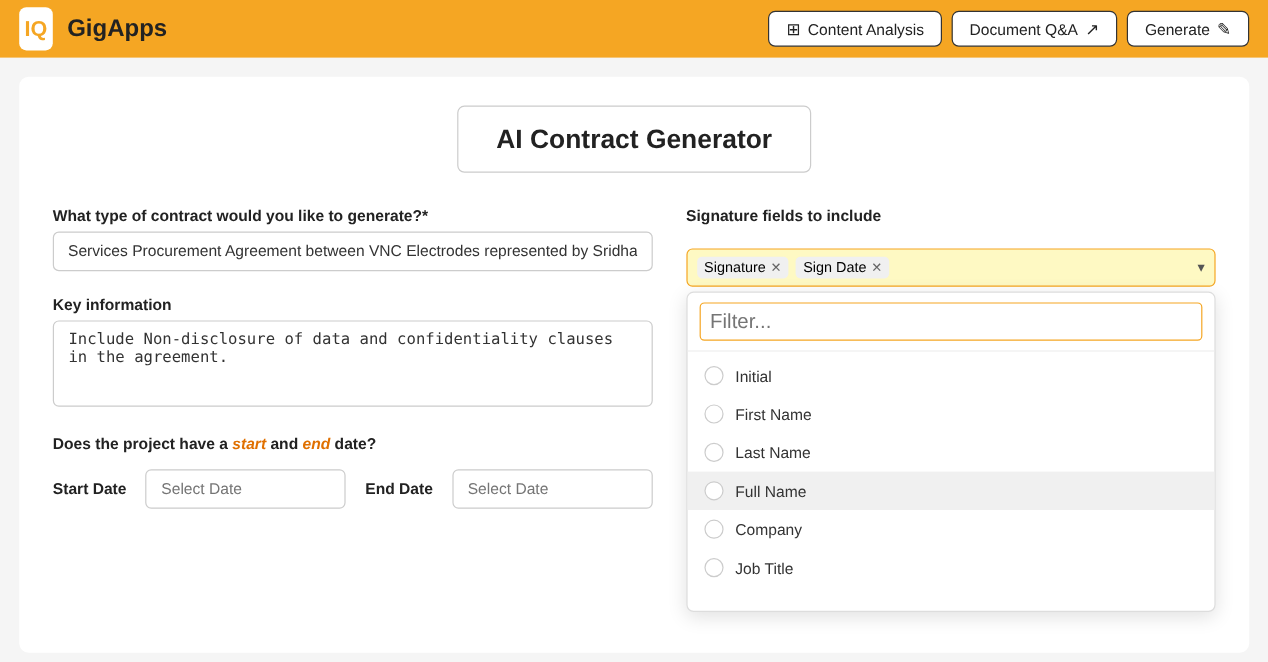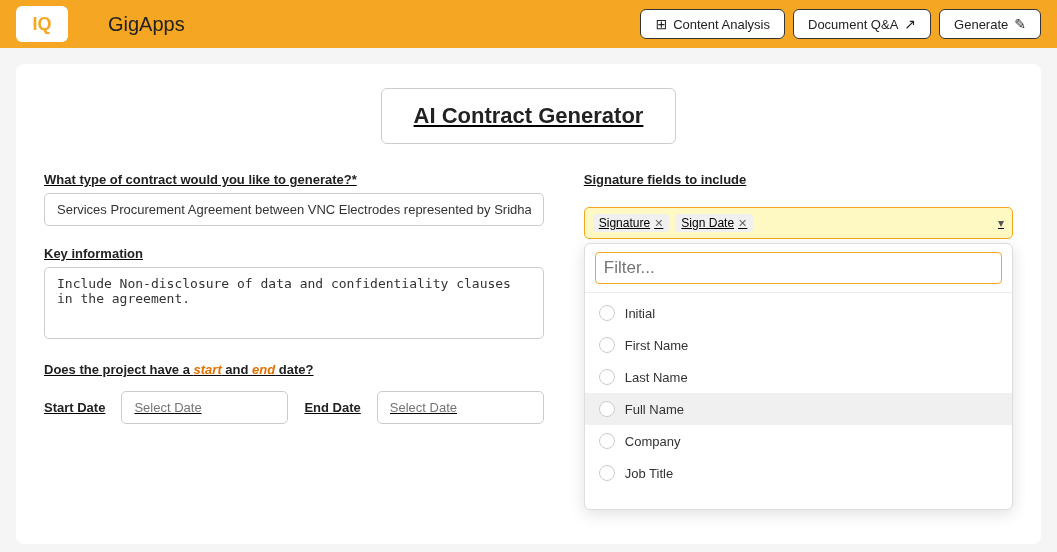--- a/index.html
+++ b/index.html
@@ -10,35 +10,34 @@
       background: #F5A623;
       display: flex;
       align-items: center;
       padding: 0 16px;
       height: 48px;
       gap: 12px;
     }
     .header-logo {
       background: white;
       border-radius: 6px;
-      width: 52px;
+      width: 28px;
       height: 36px;
       display: flex;
       align-items: center;
       justify-content: center;
       font-weight: bold;
       color: #F5A623;
       font-size: 18px;
     }
     .header-title {
-      font-weight: 400;
+      font-weight: 700;
       font-size: 20px;
       color: #222;
       flex: 1;
-      margin-left: 28px;
     }
     .header-nav {
       display: flex;
       gap: 8px;
       align-items: center;
     }
     .nav-btn {
       display: flex;
       align-items: center;
       gap: 6px;
@@ -68,33 +67,31 @@
 
     .page-title-container {
       display: flex;
       justify-content: center;
       margin-bottom: 28px;
     }
     .page-title-box {
       border: 1.5px solid #ccc;
       border-radius: 6px;
       padding: 14px 32px;
-      text-decoration: underline;
     }
     .page-title {
       font-size: 22px;
       font-weight: 600;
       color: #222;
     }
 
     .form-layout {
       display: grid;
       grid-template-columns: 1fr 1fr;
-      gap: 0 40px;
-      text-decoration: underline;
+      gap: 0 28px;
     }
 
     .form-group {
       margin-bottom: 20px;
     }
     .form-label {
       font-size: 13px;
       font-weight: 600;
       color: #222;
       margin-bottom: 6px;

